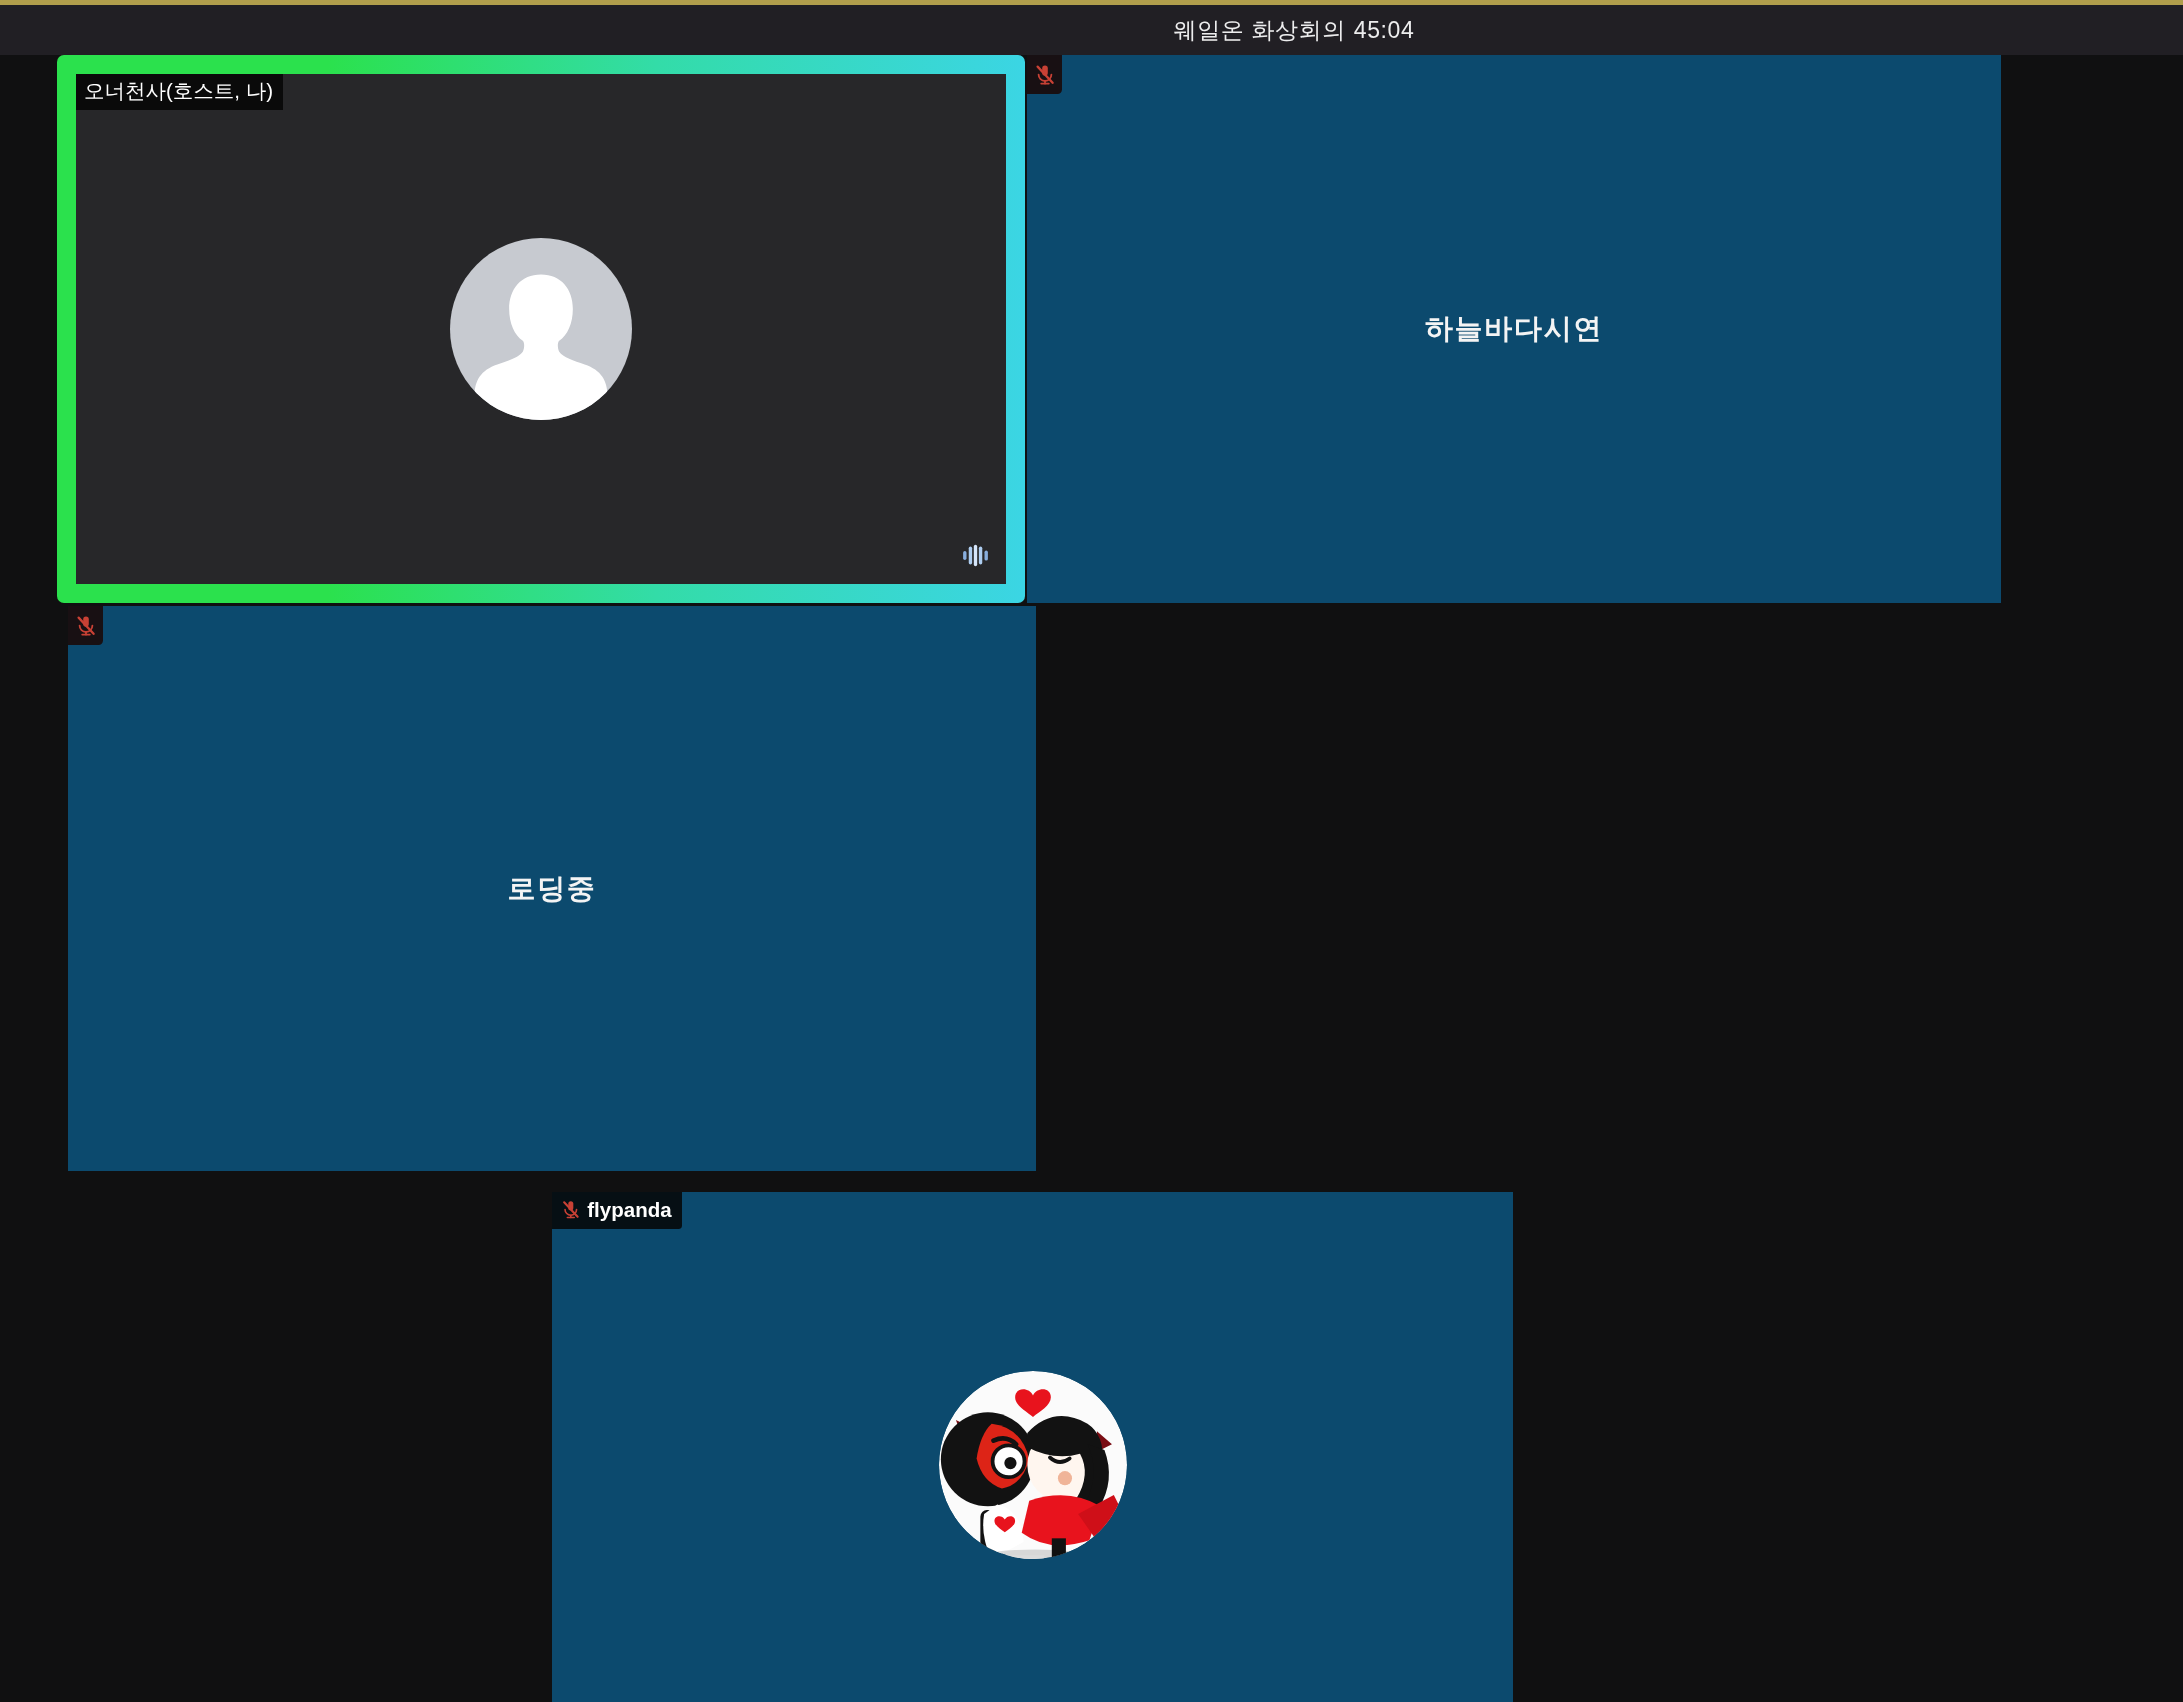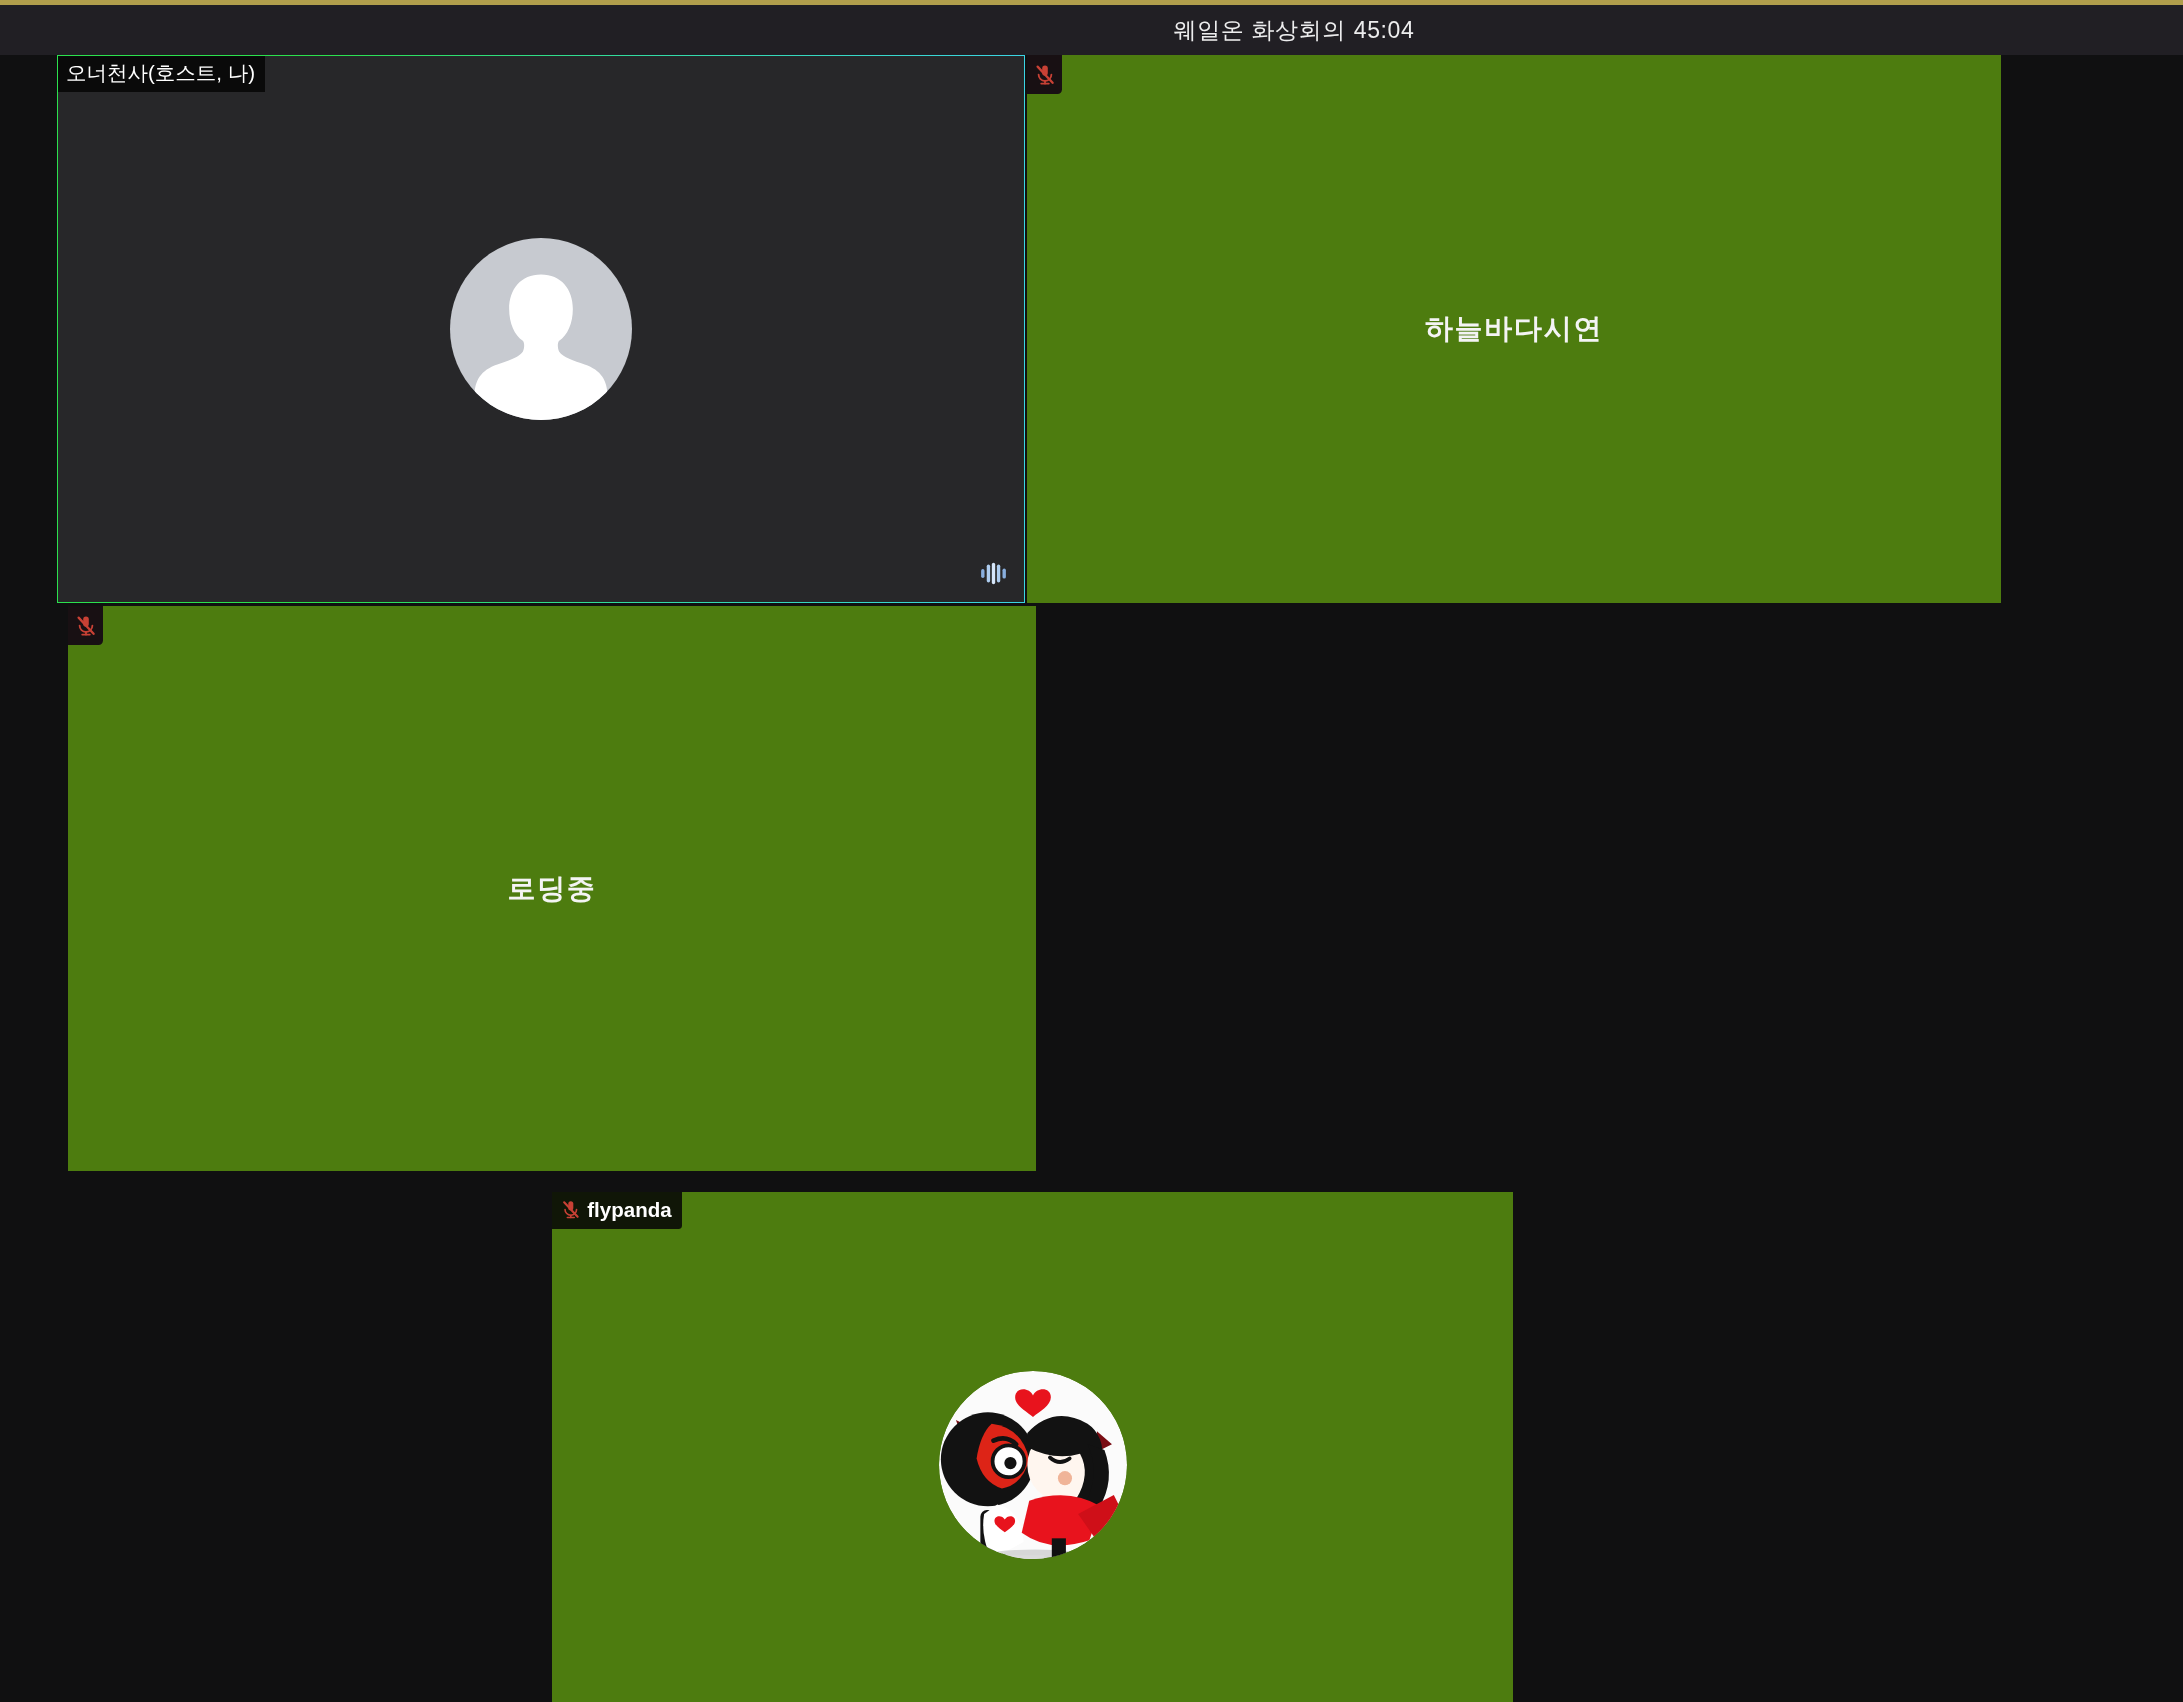--- a/index.html
+++ b/index.html
@@ -14,24 +14,25 @@
   .titlebar{
     position:absolute;left:0;top:4.5px;width:2183px;height:50px;background:#211f24;
   }
   .title-group{
     position:absolute;left:1294px;top:50%;transform:translate(-50%,-50%);
     display:flex;align-items:baseline;gap:8px;white-space:nowrap;
     color:#ededee;font-size:23px;font-weight:400;letter-spacing:0.6px;
   }
   .stage{position:absolute;left:0;top:55px;width:2183px;height:1648px;}
 
-  .tile{position:absolute;background:#4d7c0f;box-sizing:border-box;}
+  .tile{position:absolute;background:#0c4a6e;box-sizing:border-box;}
   .tile-active{
     background:linear-gradient(90deg,#2be14d 0%,#2be14d 28%,#33dca8 62%,#3bd5e4 100%);
-    padding:1px;
+    padding:19px;
+    border-radius:7px;
   }
   .tile-inner{position:relative;width:100%;height:100%;background:#272729;}
 
   .name-label{
     position:absolute;left:0;top:0;background:rgba(6,6,6,0.86);
     color:#ffffff;font-size:20.5px;font-weight:400;line-height:1;
     padding:7.4px 10.2px 8px 8px;white-space:nowrap;display:flex;align-items:center;gap:5.7px;
   }
   .name-label.bold{font-weight:700;border-radius:0 0 3.4px 0;}
 

